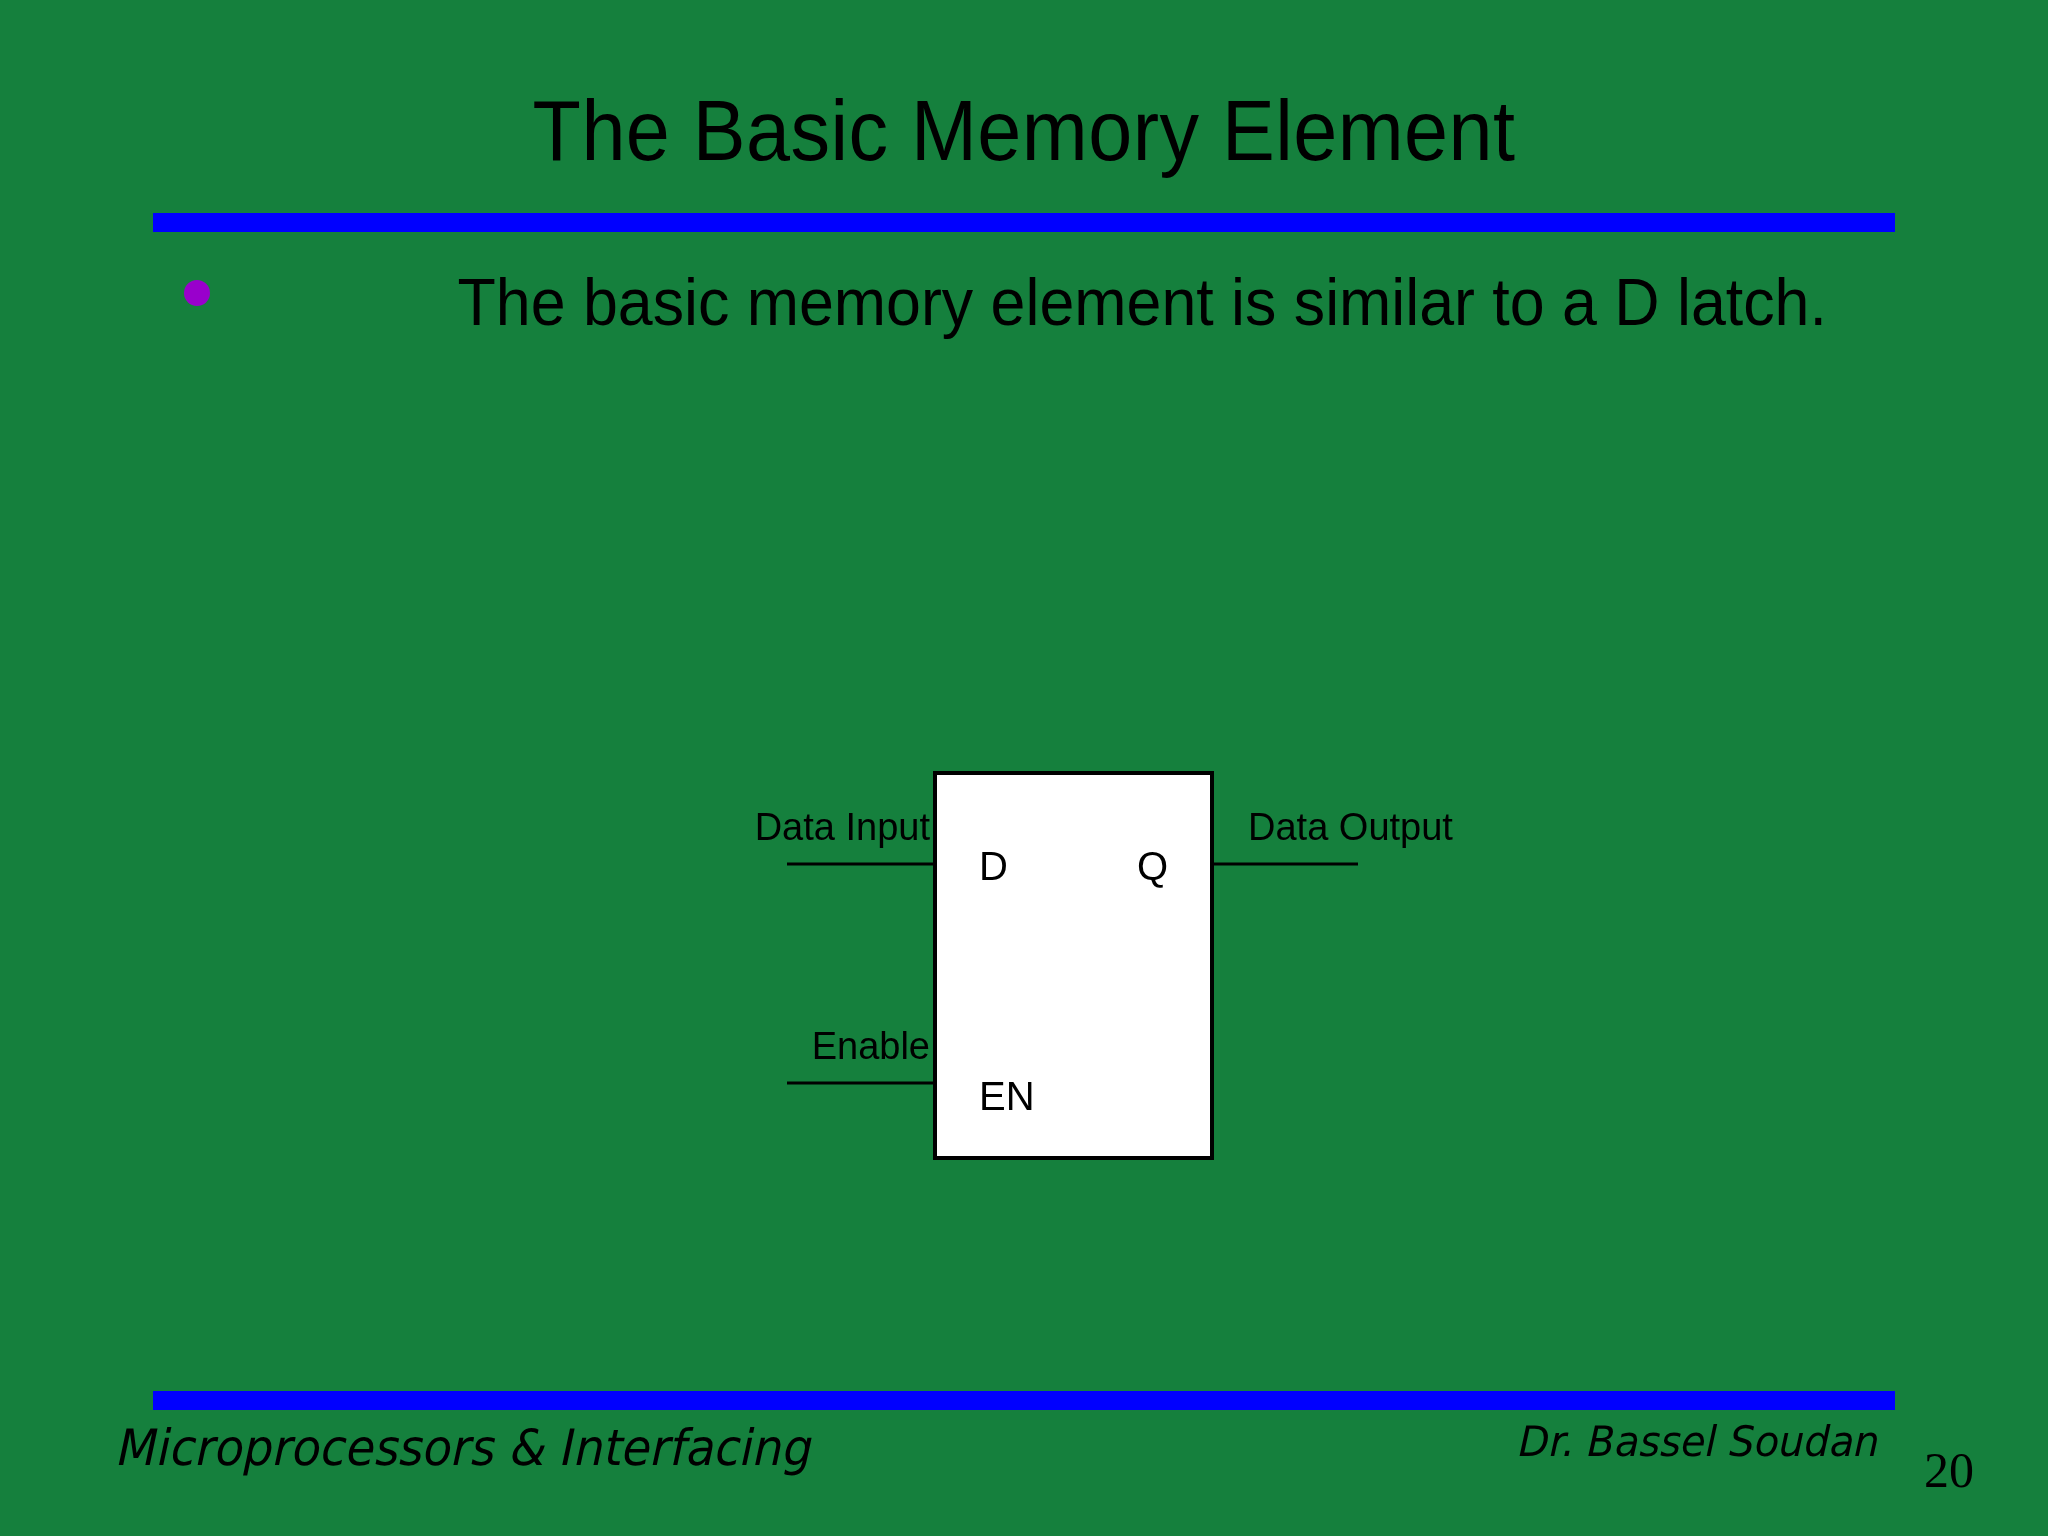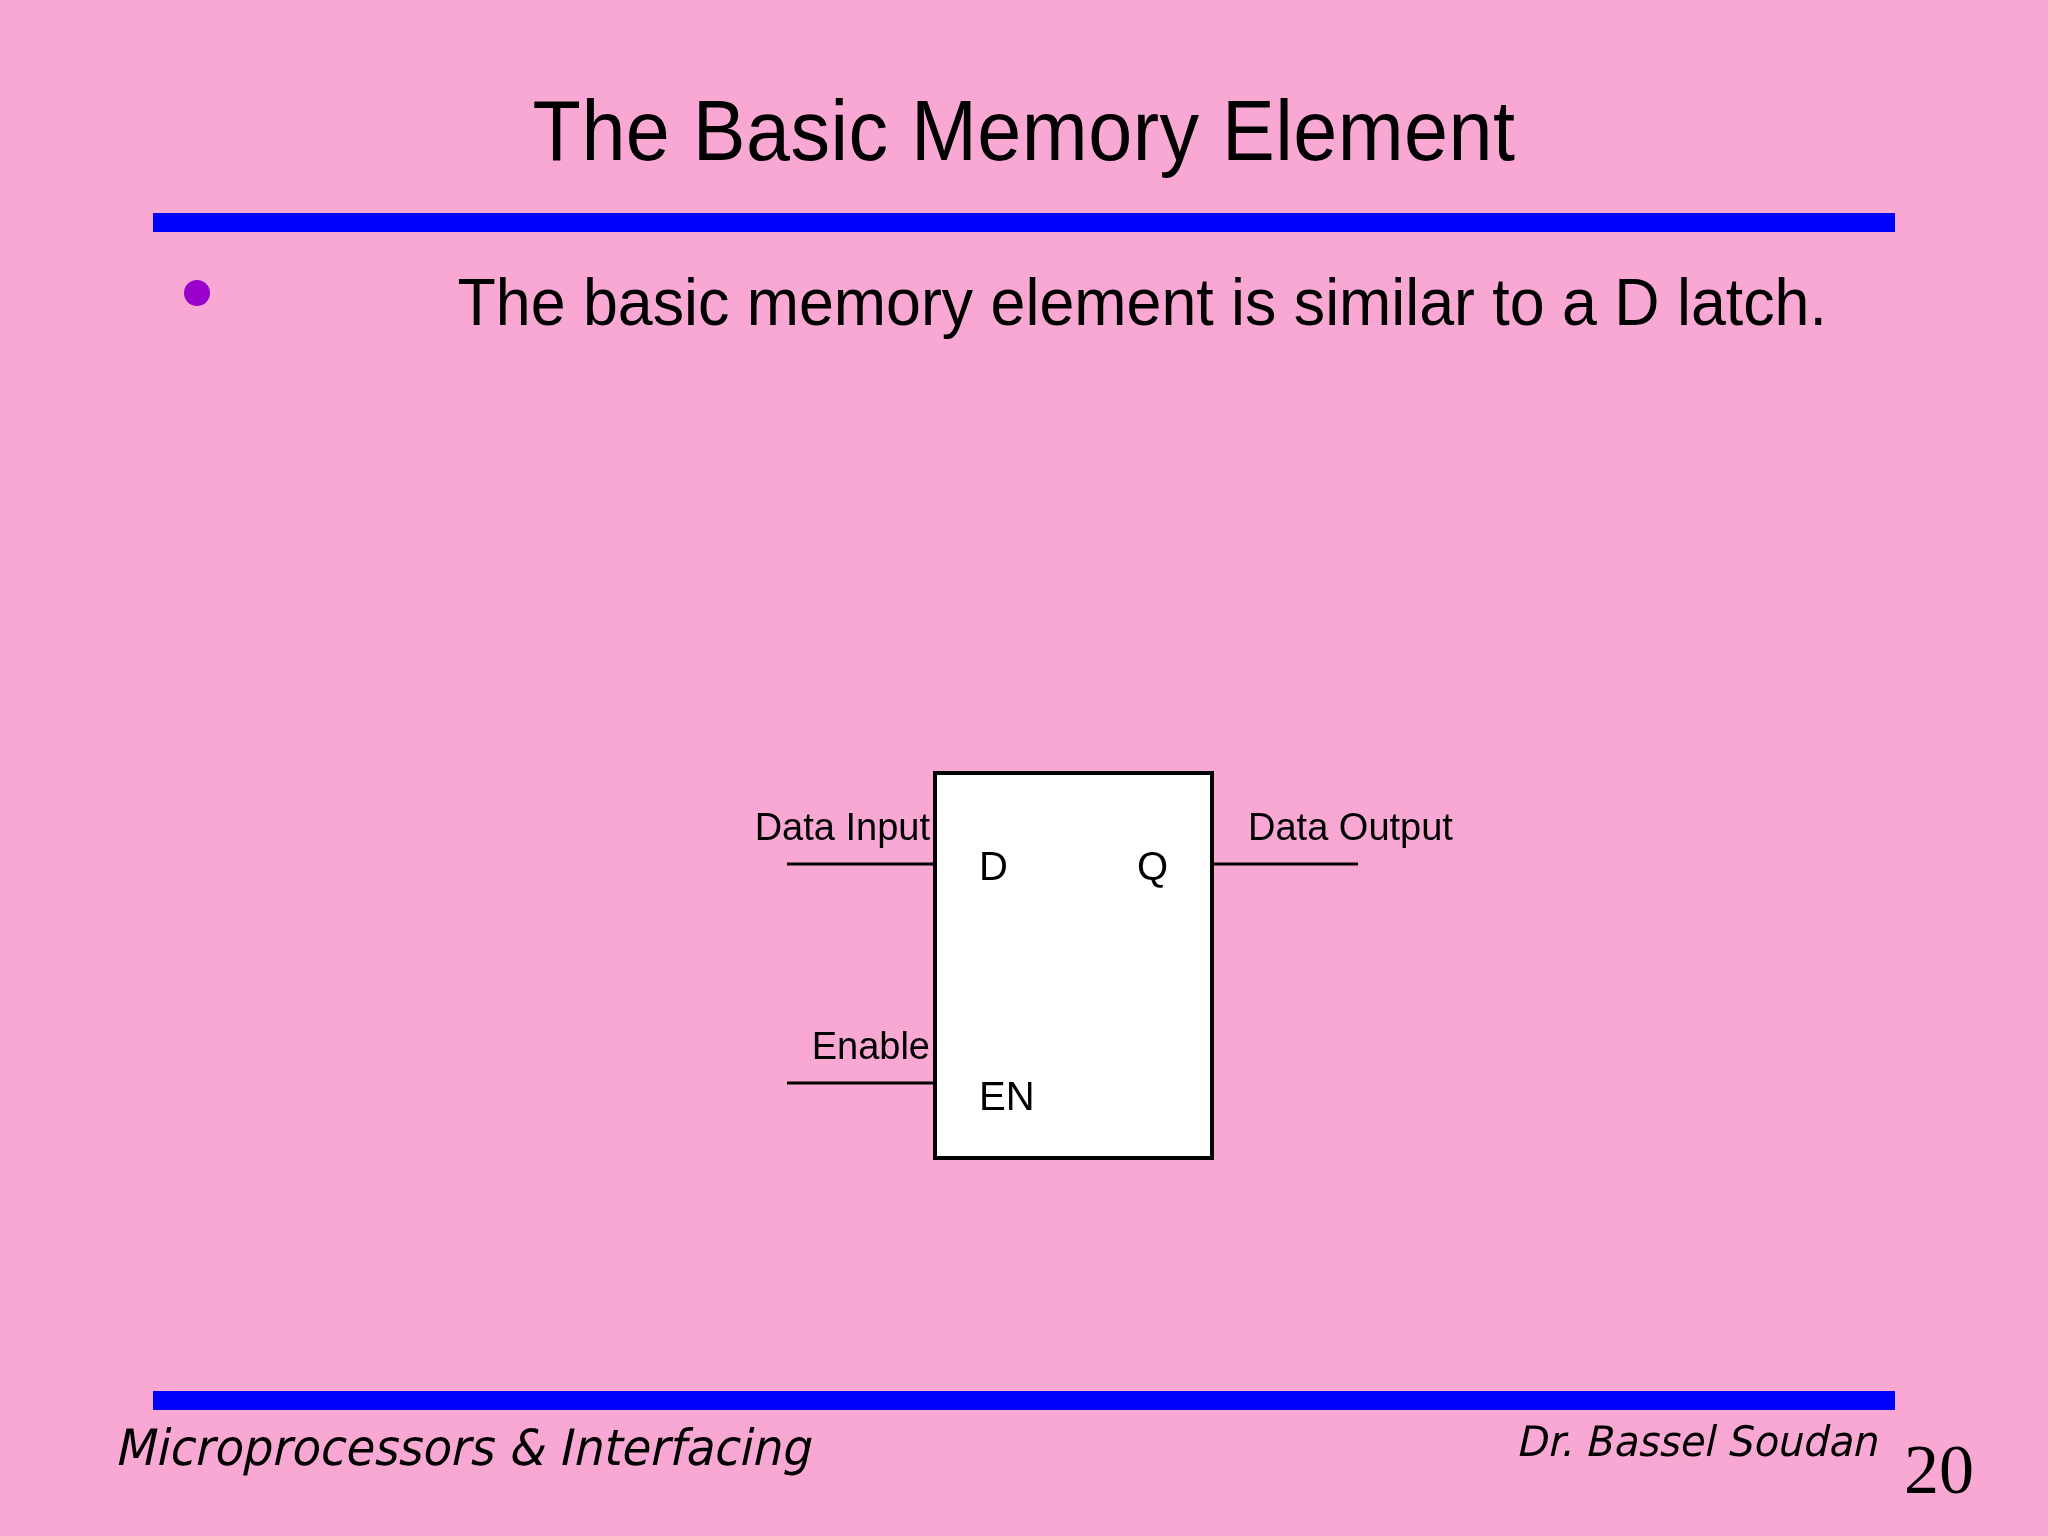--- a/index.html
+++ b/index.html
@@ -9,21 +9,21 @@
     background: #ffffff;
   }
   body {
     font-family: "Liberation Sans", sans-serif;
   }
 
   #slide {
     position: relative;
     width: 2048px;
     height: 1536px;
-    background: #f9a8d4;
+    background: #15803d;
     overflow: hidden;
   }
 
   
   #title {
     position: absolute;
     left: 153px;
     top: 78px;
     width: 1742px;
     text-align: center;
@@ -139,21 +139,21 @@
     font-style: italic;
     transform: scaleX(0.95) skewX(-2deg);
     transform-origin: 100% 50%;
     white-space: nowrap;
   }
   #page-number {
     position: absolute;
     right: 74px;
     top: 1434px;
     font-family: "Liberation Serif", serif;
-    font-size: 70px;
+    font-size: 50px;
     line-height: 72px;
     color: #000000;
     white-space: nowrap;
   }
 </style>
 </head>
 <body>
 
 <div id="slide">
 

